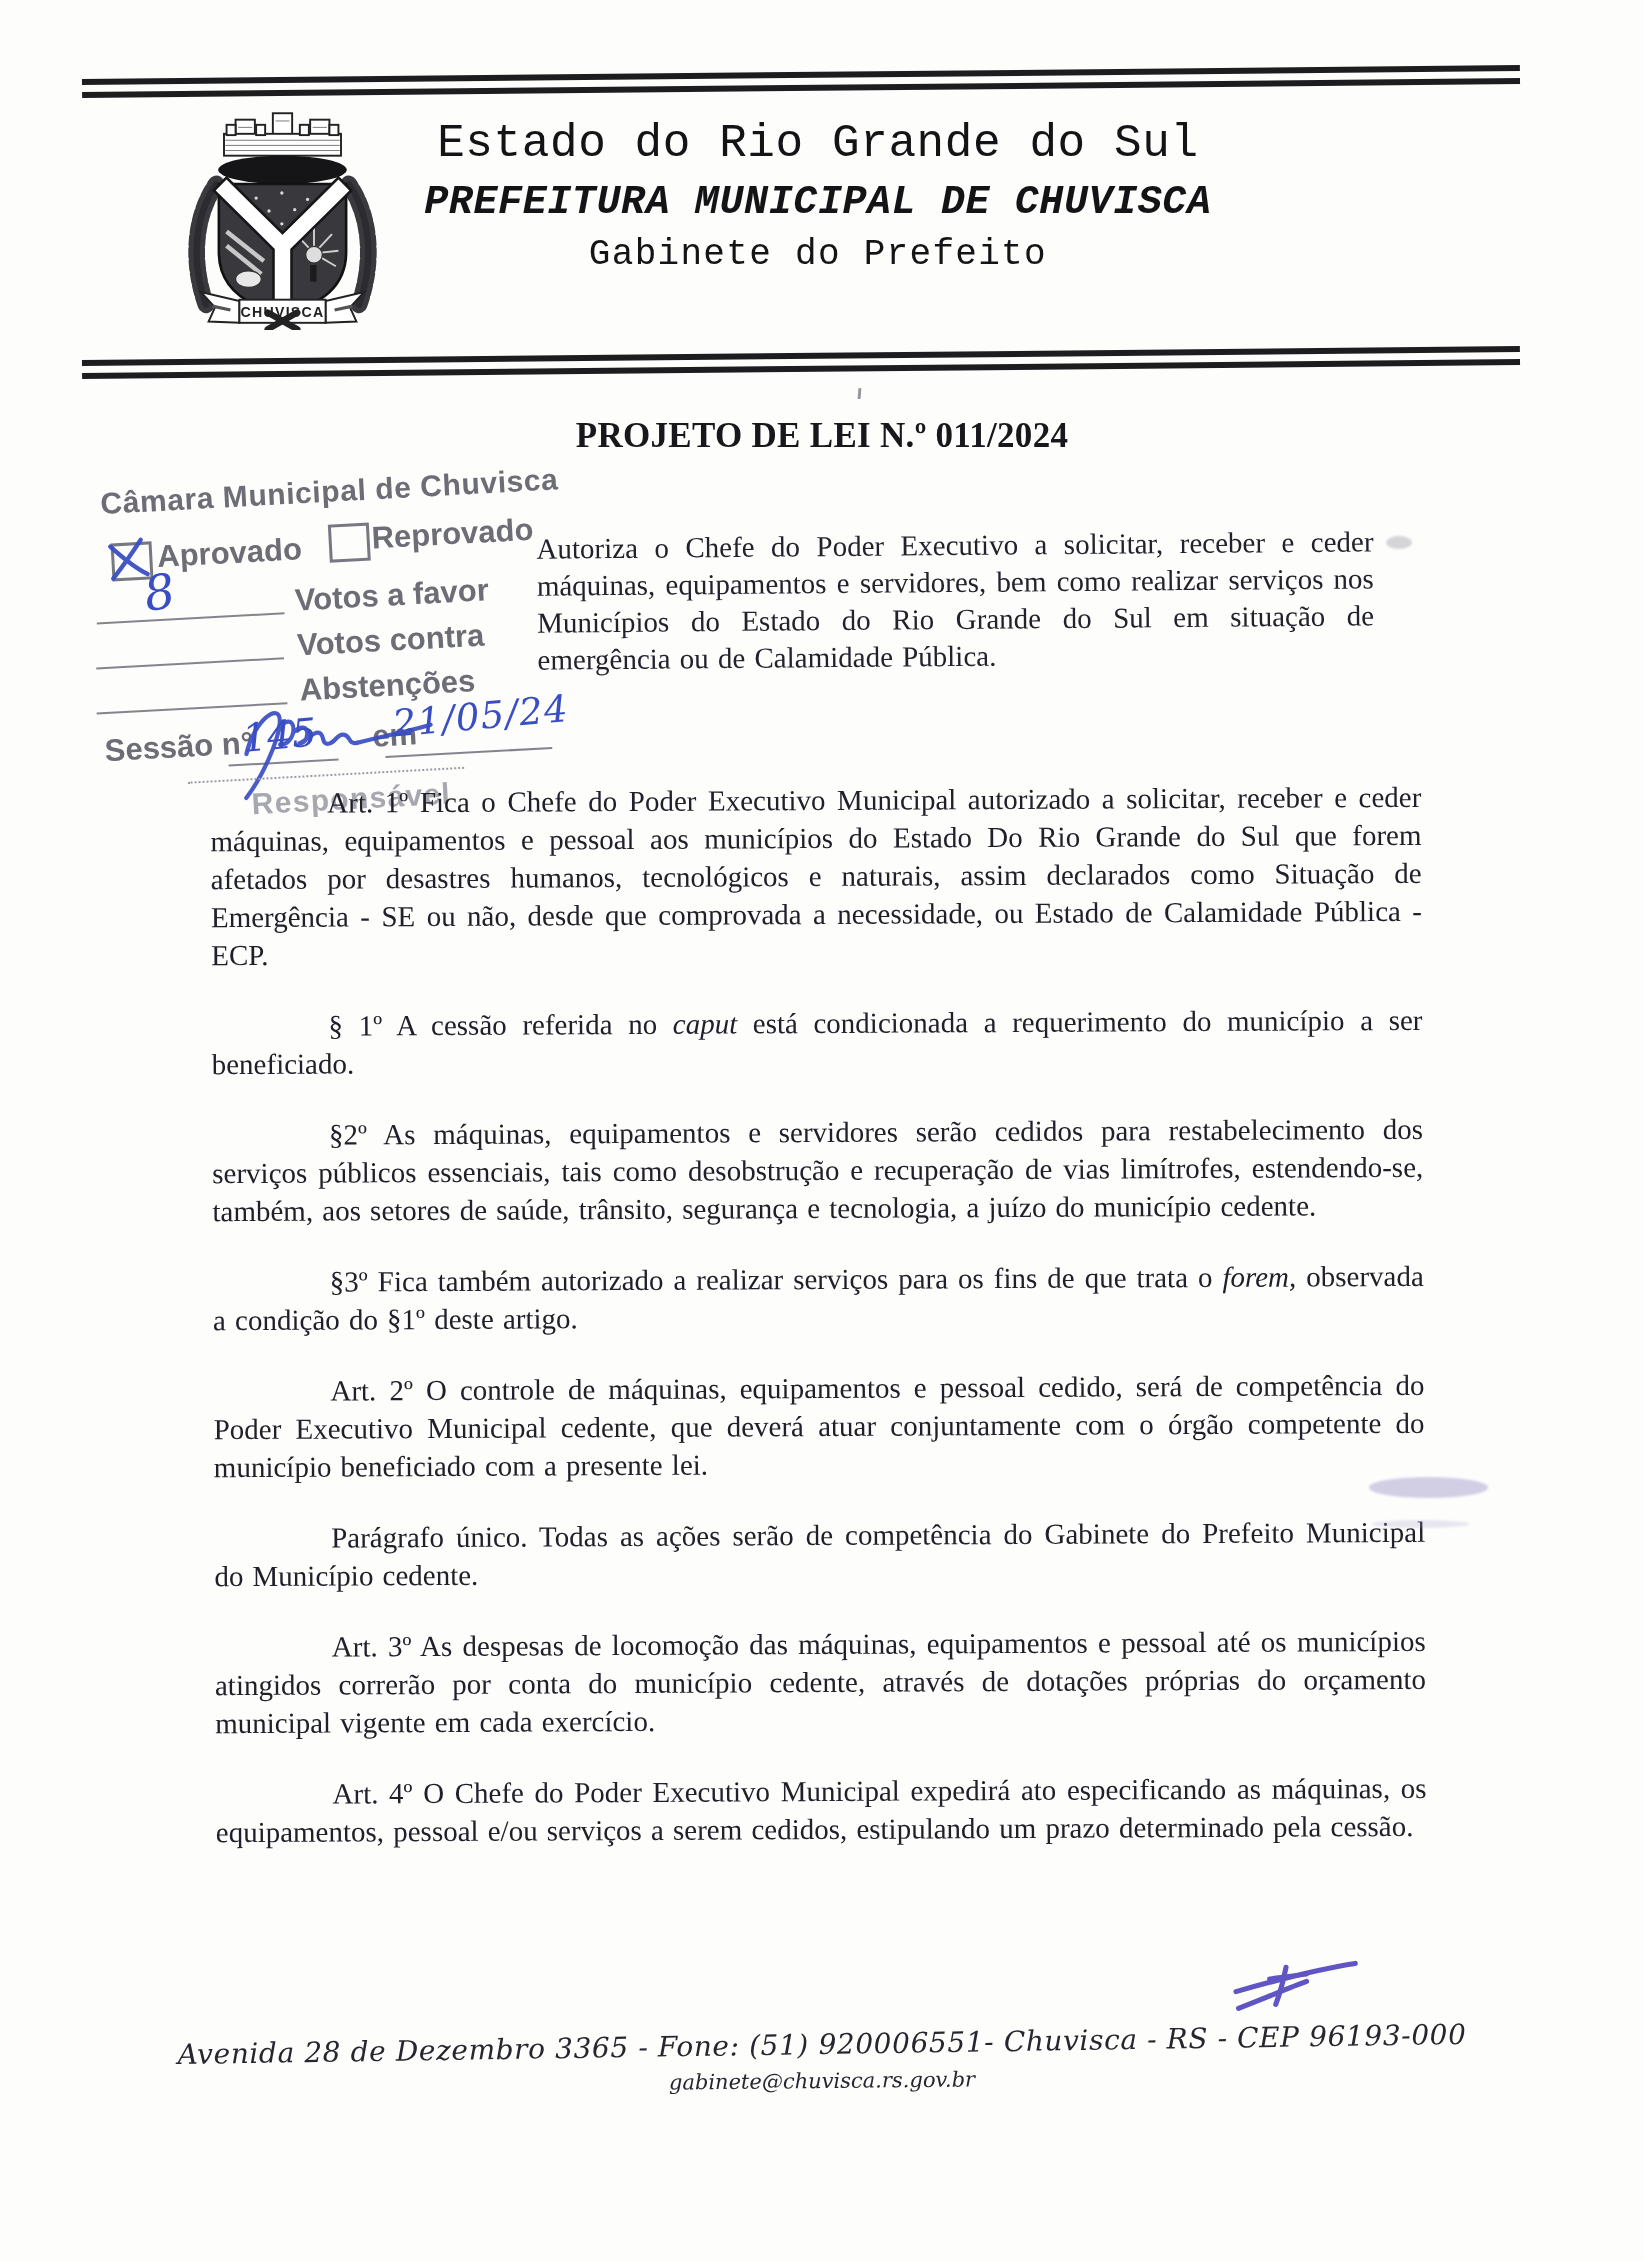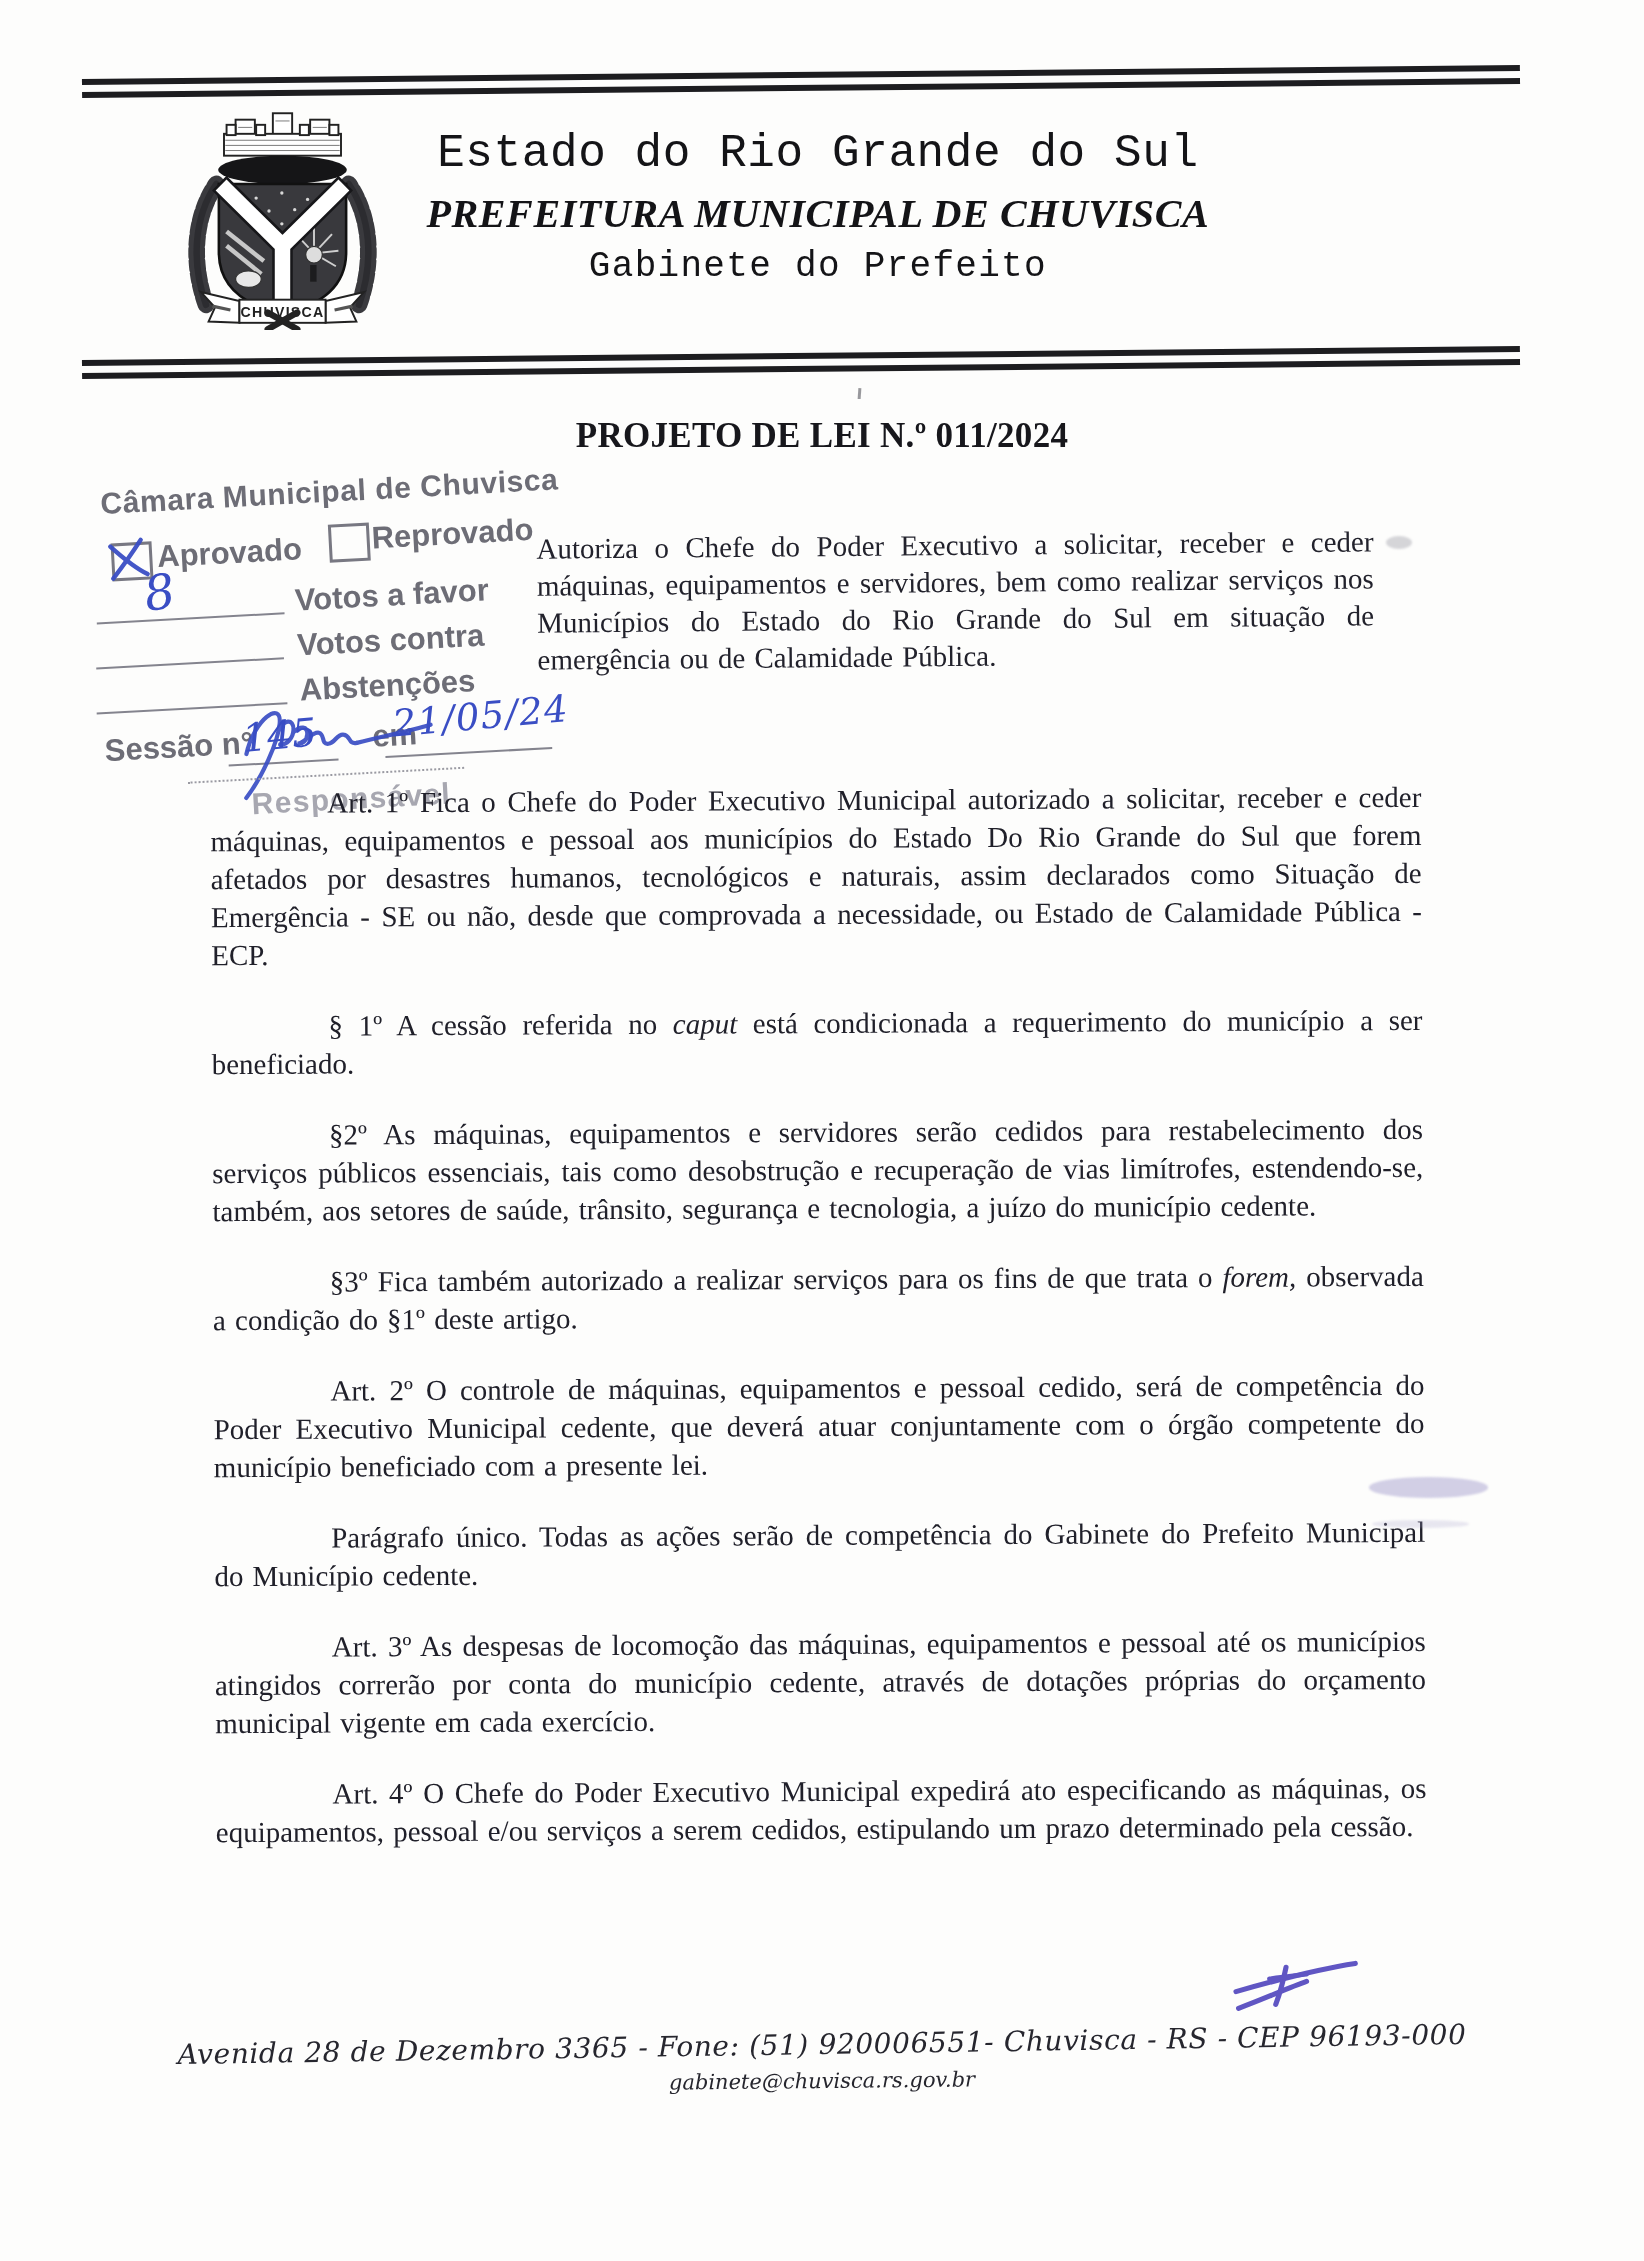--- a/index.html
+++ b/index.html
@@ -6,23 +6,23 @@
   .page{
     position:relative; width:1644px; height:2261px; background:#fdfdfc;
     font-family:"Liberation Serif", serif; color:#20202a; overflow:hidden;
   }
   
   .rules{position:absolute; left:82px; width:1438px; transform:rotate(-0.55deg);}
   .rules .bar{height:5.8px; background:#1d1d20;}
   .rules .gap{height:7px;}
   
   .coat{position:absolute; left:179px; top:108px;}
-  .hdr{position:absolute; left:6.4px; top:128px; width:1623px; text-align:center; color:#141417;}
+  .hdr{position:absolute; left:6.4px; top:118px; width:1623px; text-align:center; color:#141417;}
   .hdr .l1{font-family:"Liberation Mono", monospace; font-size:46px; letter-spacing:0.6px; margin-bottom:10.3px;}
-  .hdr .l2{font-family:Liberation Serif, serif; font-weight:bold; font-style:italic; font-size:40px; letter-spacing:0.6px; margin-bottom:9px;}
+  .hdr .l2{font-family:Liberation Mono, monospace; font-weight:bold; font-style:italic; font-size:40px; letter-spacing:0.6px; margin-bottom:9px;}
   .hdr .l3{font-family:"Liberation Mono", monospace; font-size:36px; letter-spacing:1.3px;}
   
   .doc-title{position:absolute; left:0; top:416px; width:1644px; text-align:center;
     font-weight:bold; font-size:35px; letter-spacing:0.3px; color:#17171c;}
   
   .stamp{position:absolute; left:82px; top:478px; width:535px; height:374px;
     transform:rotate(-3.1deg); transform-origin:19.3px 19.3px;
     font-family:"Liberation Sans", sans-serif; color:var(--stamp,#6d6d76);}
   .stamp *{position:absolute;}
   .s-title{left:18px; top:9px; font-size:30px; font-weight:bold; letter-spacing:0.6px; white-space:nowrap;}

